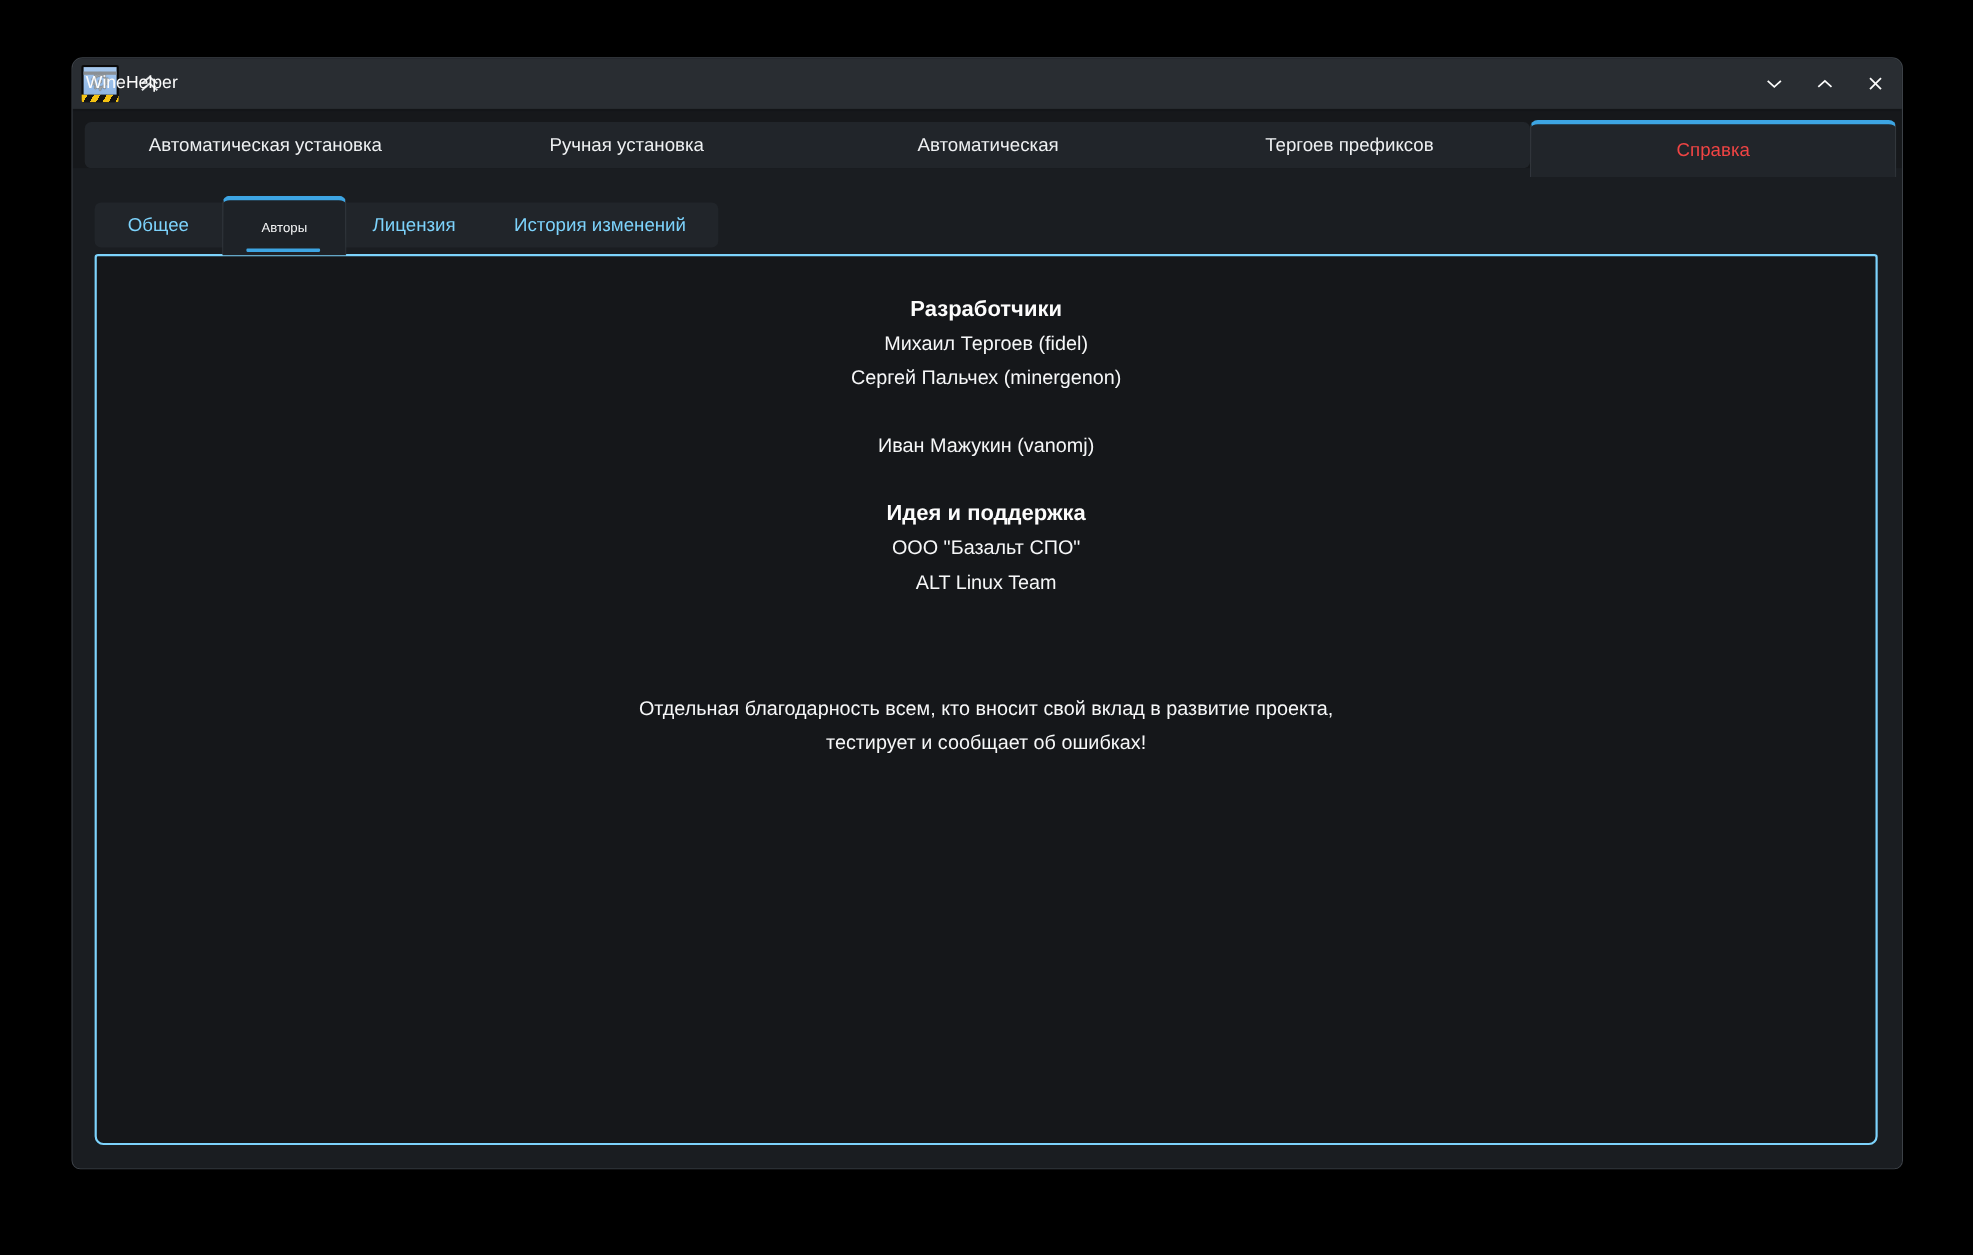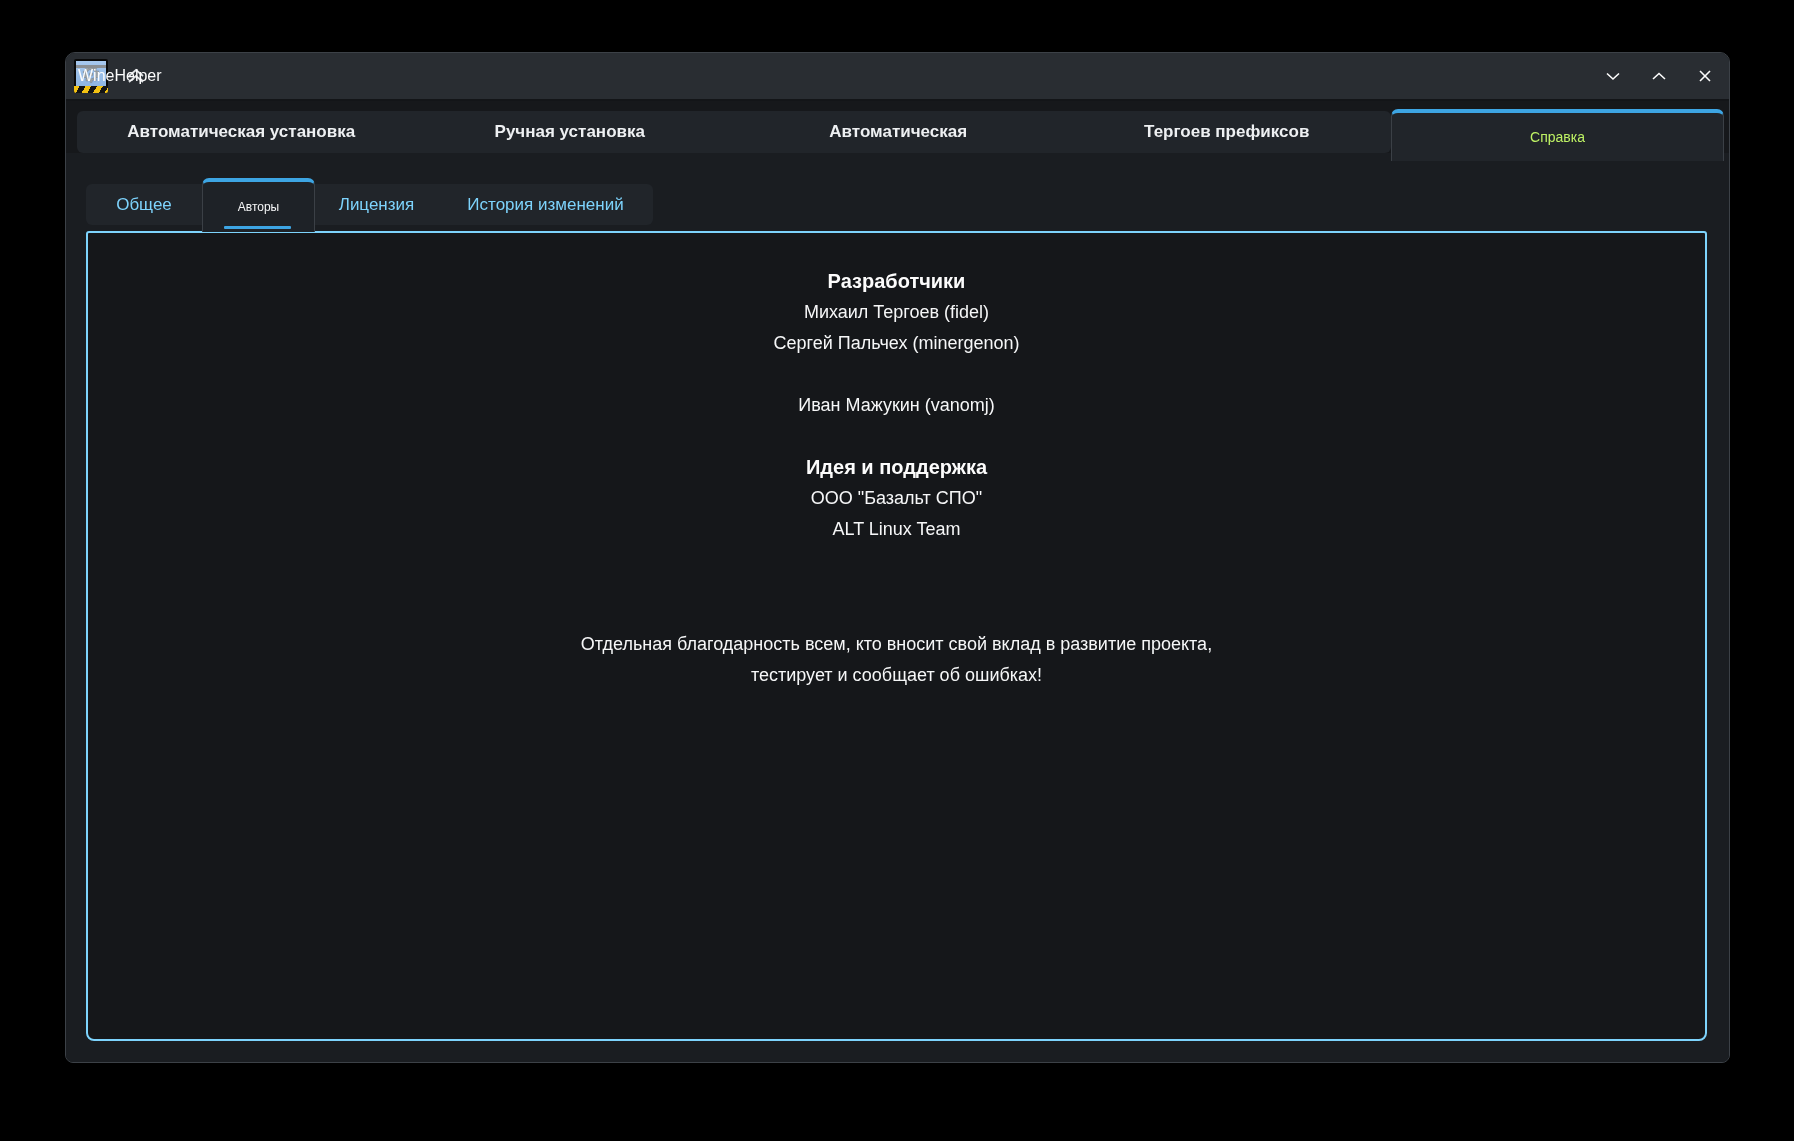--- a/index.html
+++ b/index.html
@@ -86,43 +86,42 @@
     height: 52px;
     background: #16181b;
   }
   .tab-strip {
     position: absolute;
     left: 11px; top: 10px;
     width: 1314px; height: 42px;
     background: #21252a;
     border-radius: 6px;
     display: flex;
-    font-weight: bold;
   }
   .tab {
     flex: 1 1 0;
     display: flex; align-items: center; justify-content: center;
     color: #eef0f2;
     font-size: 17px;
     white-space: nowrap;
     cursor: default;
   }
   .tab-active-main {
     position: absolute;
     left: 1325px; top: 8px;
     width: 333px; height: 52px;
     box-sizing: border-box;
     background: #21252a;
     border: 1px solid #3b4046;
     border-bottom: none;
     border-top: 4px solid #3da5e3;
     border-radius: 7px 7px 0 0;
     display: flex; align-items: center; justify-content: center;
-    color: #bef264;
-    font-size: 14px;
+    color: #ef4444;
+    font-size: 17px;
     z-index: 2;
   }
   
   .pane {
     position: relative;
     height: 911px;
     background: #1a1d21;
   }
   .subtab-strip {
     position: absolute;

